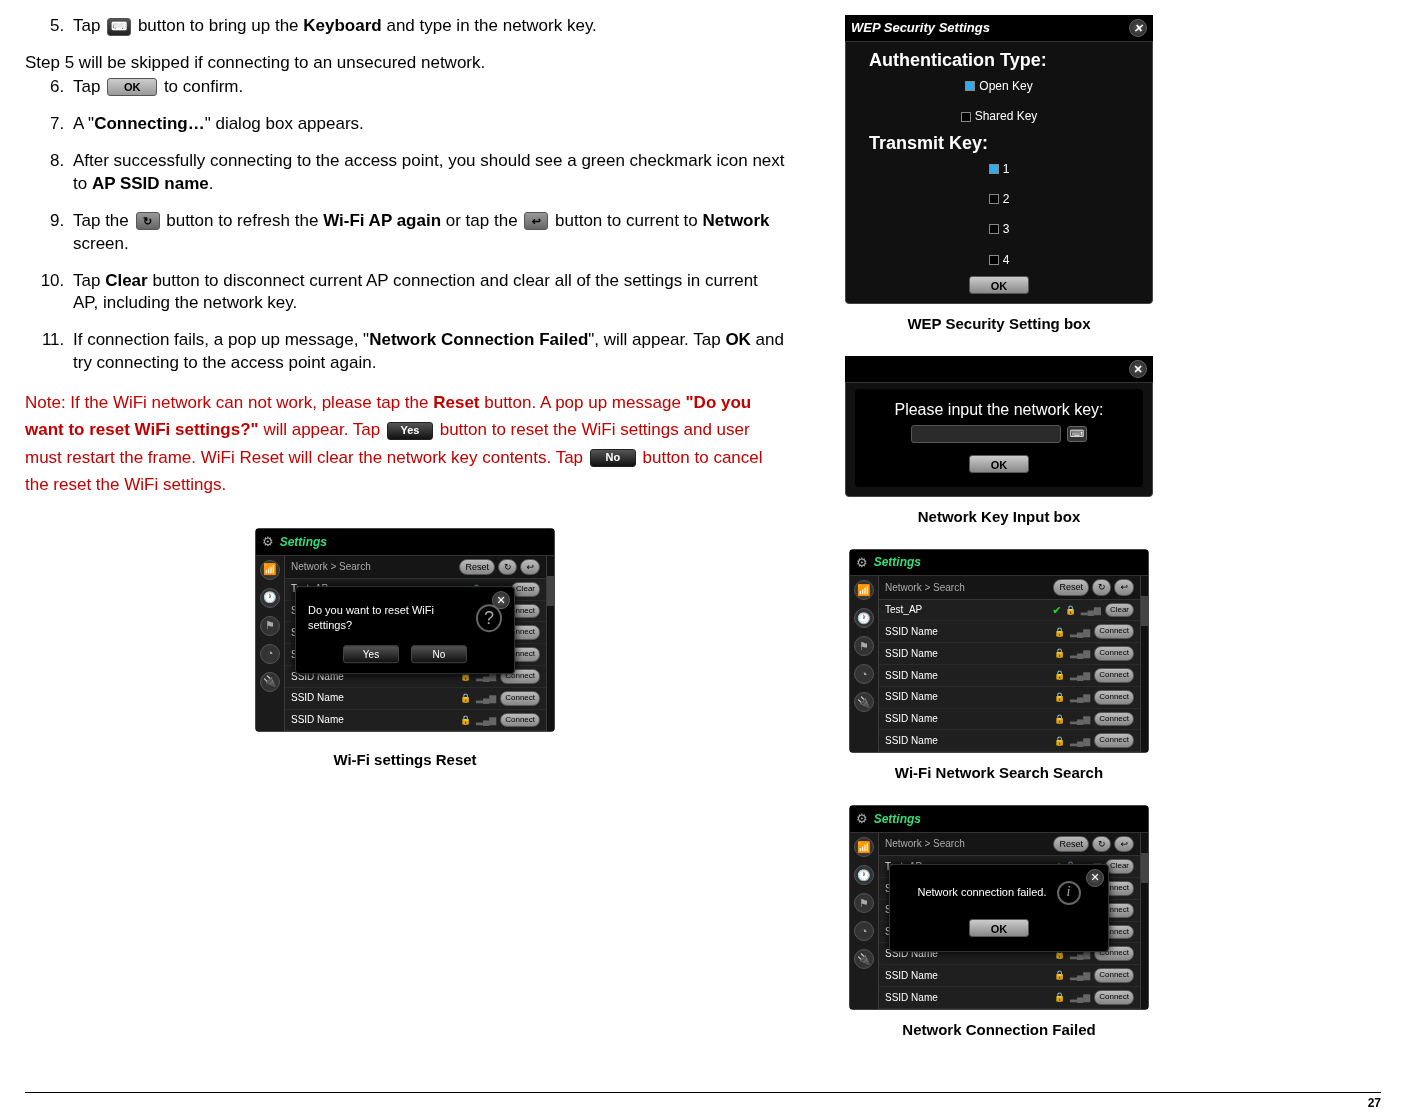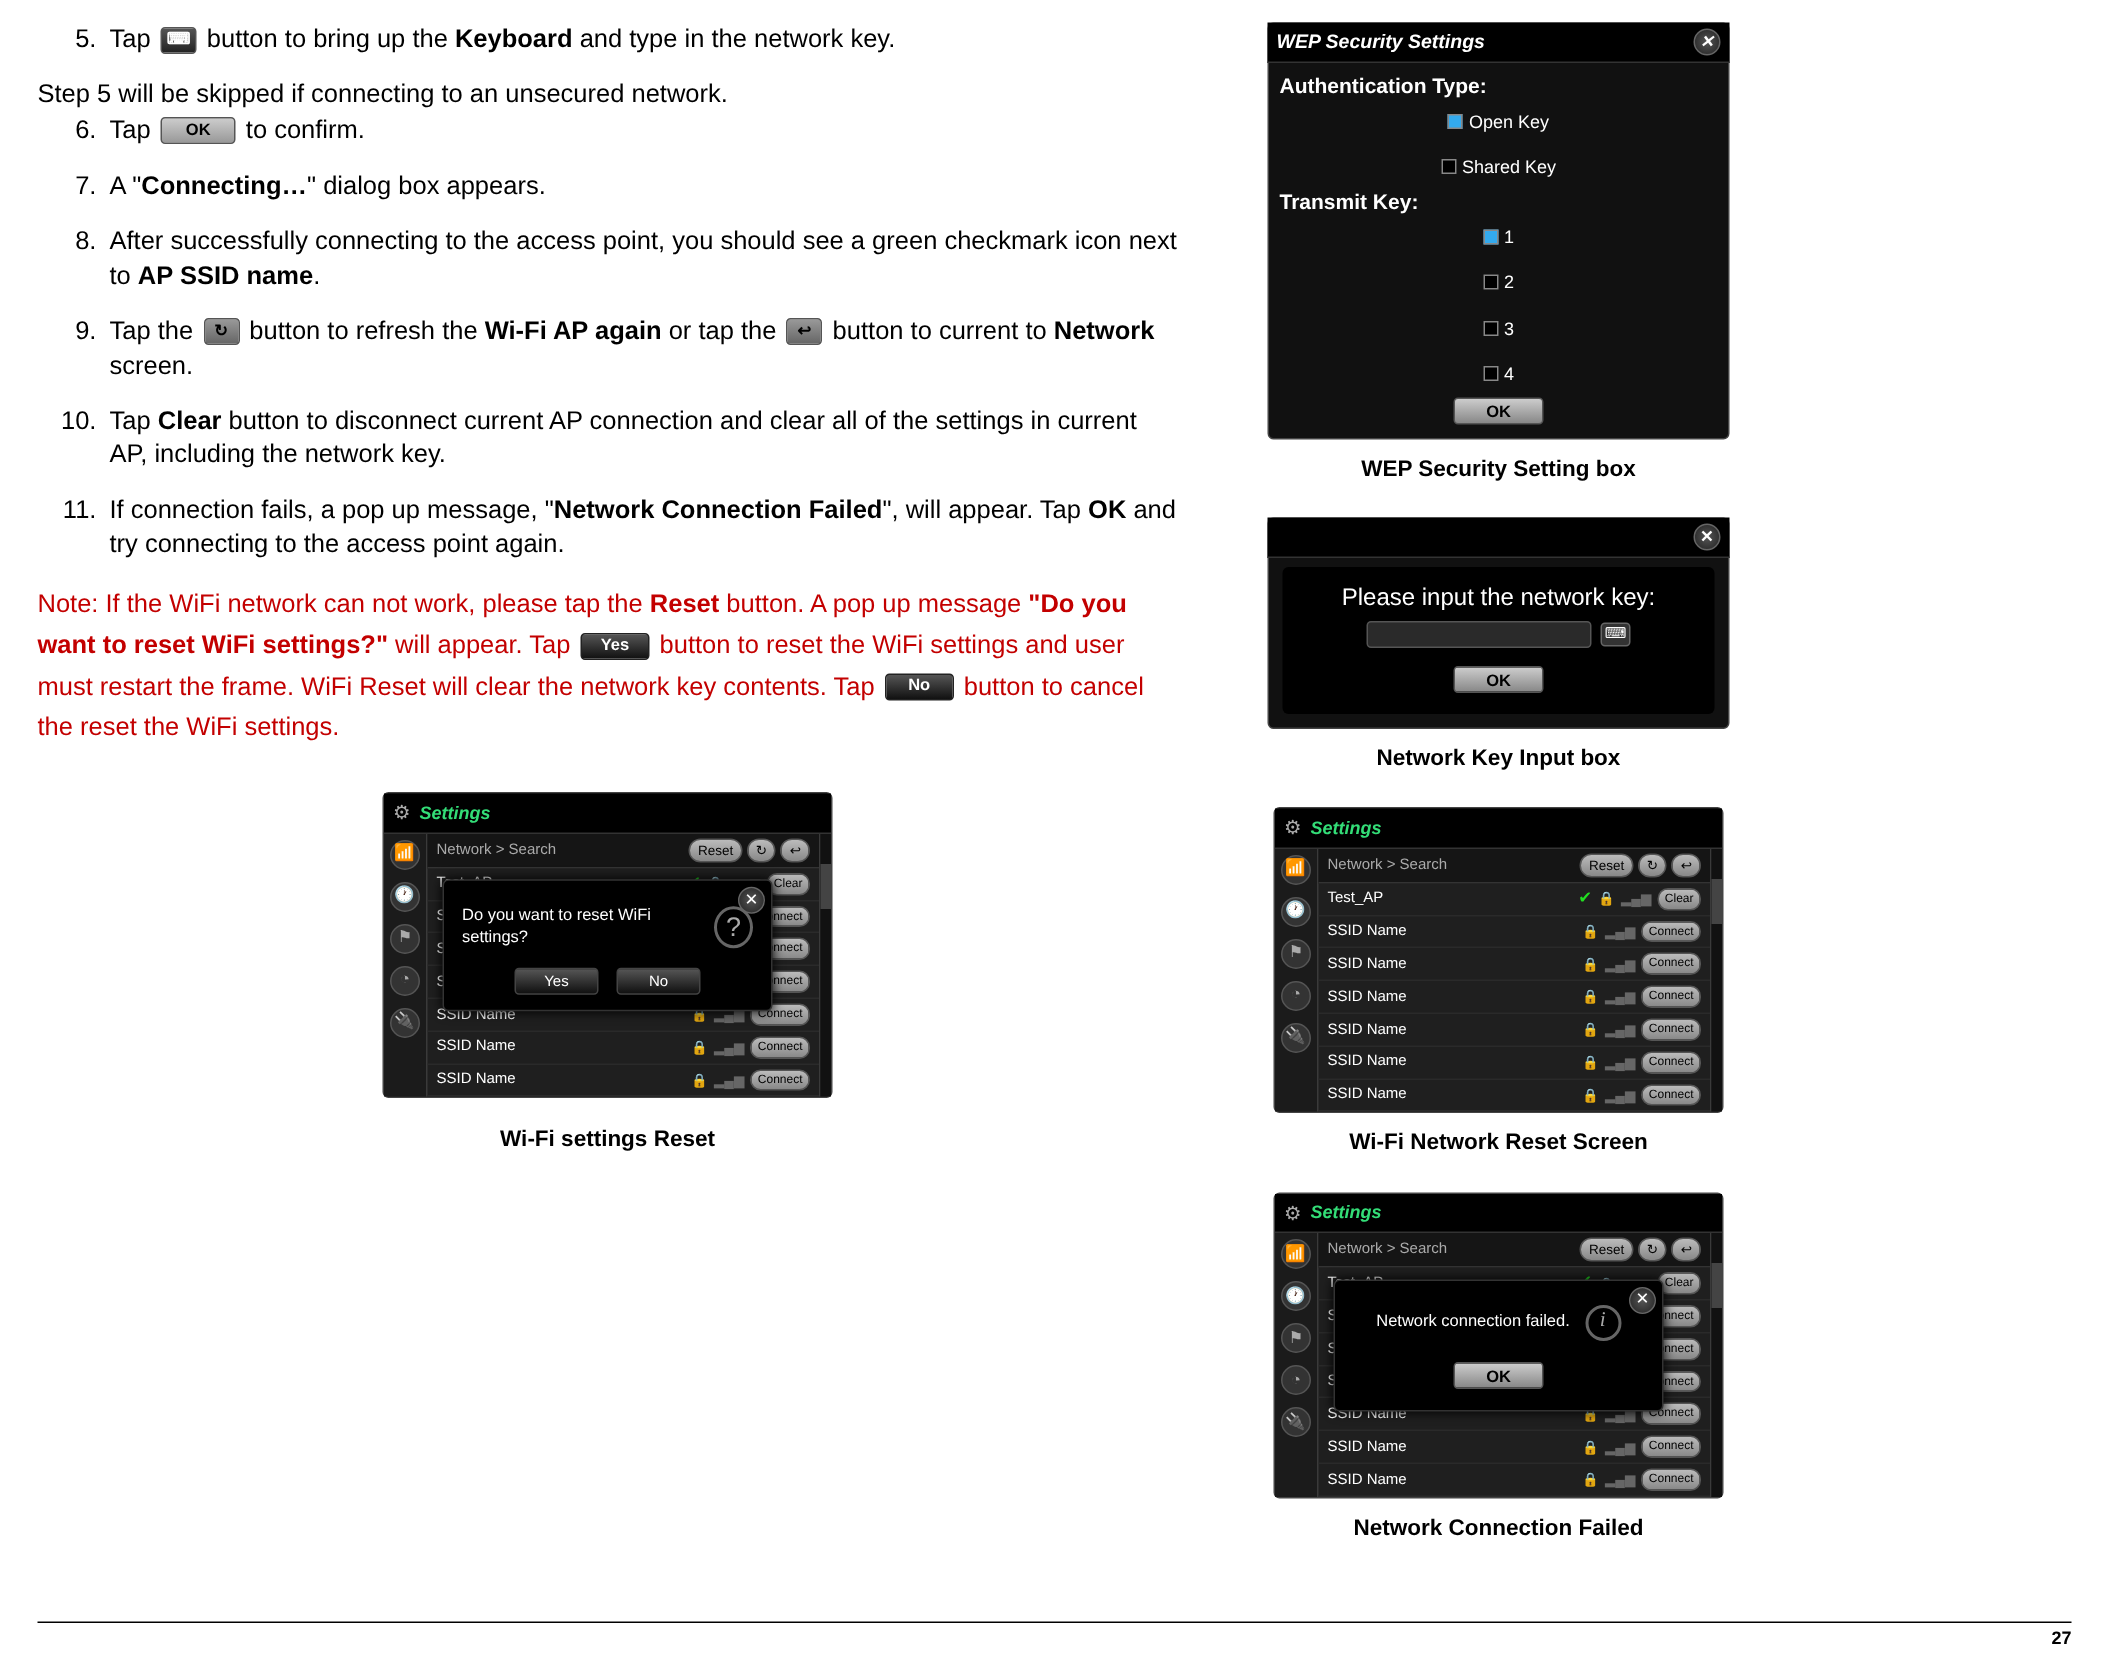--- a/index.html
+++ b/index.html
@@ -90,21 +90,21 @@
     margin: -6px -6px 6px -6px;
   }
   .mock .close-x {
     width: 18px; height: 18px;
     border-radius: 50%;
     border: 1px solid #666;
     background: radial-gradient(#555,#222);
     display:flex; align-items:center; justify-content:center;
     font-size: 11px;
   }
-  .mock .auth-label { font-weight: bold; margin: 6px 2px; font-size: 14px; }
+  .mock .auth-label { font-weight: bold; margin: 6px 18px; font-size: 18px; }
   .mock .row { display:flex; gap: 14px; align-items:center; margin: 4px 2px; flex-direction: column;}
   .mock .row .chk { display:flex; align-items:center; gap:4px; }
   .mock .chk .box { width:10px; height:10px; border:1px solid #888; background:#000; display:inline-block;}
   .mock .chk .box.on { background:#3ae; }
   .mock .okbtn, .mock .btn {
     display:block; margin: 8px auto 4px auto;
     width: 60px; height: 18px; text-align:center; line-height:18px;
     background: linear-gradient(#ccc,#888); color:#000; font-weight:bold;
     border-radius: 3px; font-size:11px; border:1px solid #555;
   }
@@ -487,21 +487,21 @@
                   <span class="conn">Connect</span>
                 </span>
               </div>
             </div>
         </div>
         <div class="scrollbar">
             <div class="thumb"></div>
           </div>
       </div>
     </div>
-    <div class="caption">Wi-Fi Network Reset Screen</div>
+    <div class="caption">Wi-Fi Network Search Search</div>
 
     <div class="mock settings rel">
       <div class="hdr">
         <span class="gear">⚙</span>
         <span class="stitle">Settings</span>
       </div>
       <div class="body">
         <div class="side">
           <div class="ic">📶</div>
           <div class="ic">🕐</div>

